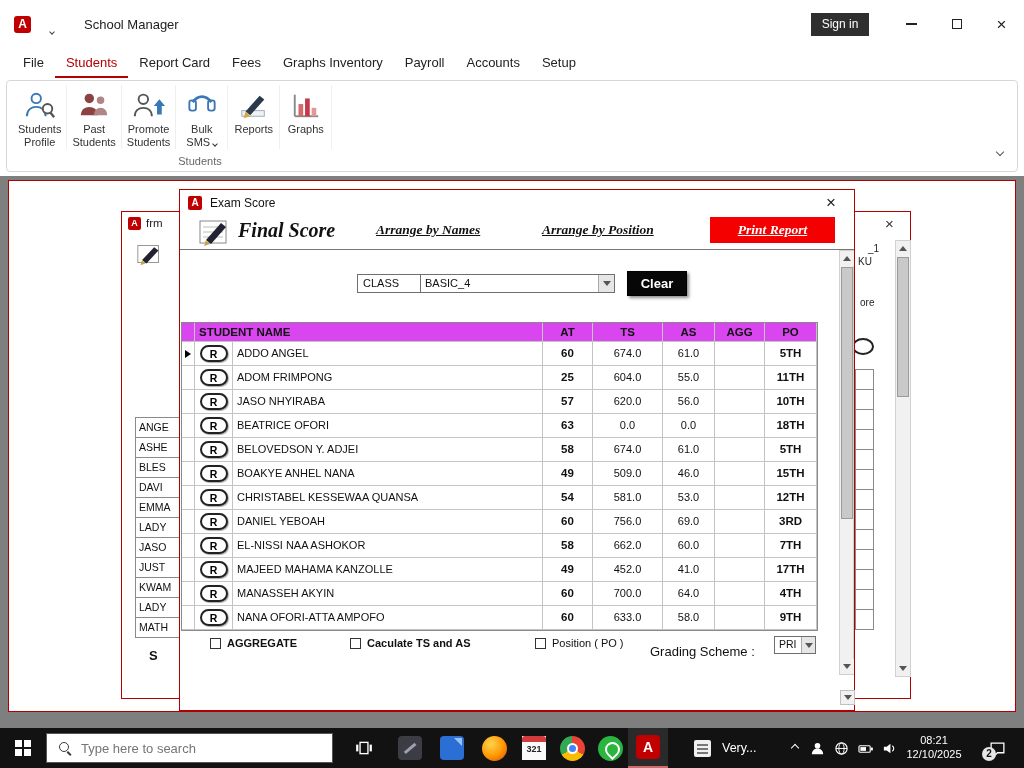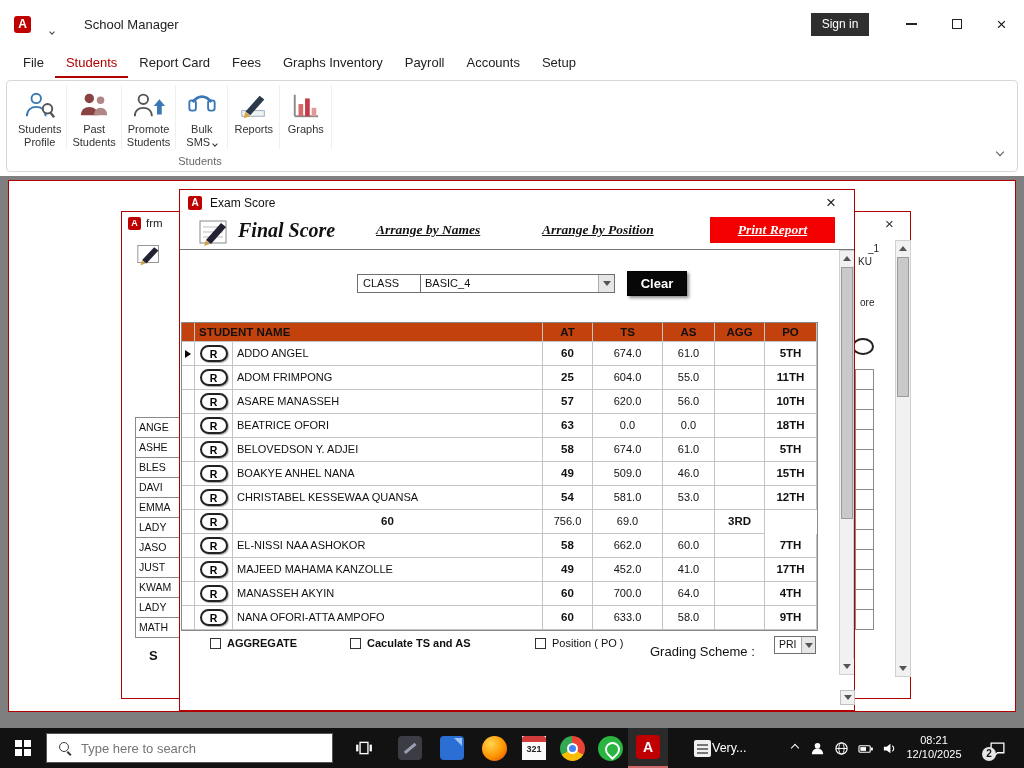--- a/index.html
+++ b/index.html
@@ -87,21 +87,21 @@
   .combo { position:absolute; background:#fff; border:1px solid #6f6f6f; cursor:pointer; }
   .combo .val { font-size:11px; padding-left:4px; line-height:17px; white-space:nowrap; overflow:hidden; }
   .combo .dd { position:absolute; right:0; top:0; bottom:0; width:16px; background:#e6e6e6; border-left:1px solid #aaa;
                display:flex; align-items:center; justify-content:center; }
   .class-combo { left:240px; top:84px; width:195px; height:19px; }
   .clear-btn { position:absolute; left:447px; top:81px; width:60px; height:25px; background:#070707; color:#fff;
                border:1px solid #000; font-size:13px; font-weight:bold; cursor:pointer;
                box-shadow:2px 2px 3px rgba(0,0,0,0.45); font-family:"Liberation Sans", sans-serif; }
 
   .etable { position:absolute; left:1px; top:132px; width:637px; border:1px solid #8a8a8a; background:#fff; }
-  .thead { display:grid; grid-template-columns:13px 348px 50px 70px 52px 50px 52px; height:19px; background:#c2410c; }
+  .thead { display:grid; grid-template-columns:13px 348px 50px 70px 52px 50px 52px; height:19px; background:#d946ef; }
   .thead .tcell { font-size:11.5px; font-weight:bold; line-height:18px; text-align:center; }
   .thead .tcell.namehead { text-align:left; padding-left:4px; }
   .trow { display:grid; grid-template-columns:13px 38px 310px 50px 70px 52px 50px 52px; height:24px; background:#fff; }
   .tcell { border-right:1px solid #c4c4c4; border-bottom:1px solid #c4c4c4; overflow:hidden; white-space:nowrap; }
   .trow .tcell { font-size:11px; line-height:23px; }
   .trow .name { padding-left:4px; }
   .trow .num { text-align:center; }
   .trow .at, .trow .po { font-weight:bold; font-size:11.5px; }
   .rbtn { display:block; margin:3px auto 0 auto; width:28px; height:17px; background:#fff; border:2px solid #222;
           border-radius:9px; font-size:10.5px; font-weight:bold; line-height:12px; cursor:pointer;
@@ -146,21 +146,21 @@
   .calendar { width:24px; height:24px; background:#fafafa; border-radius:0; position:relative; }
   .calendar .cal-top { position:absolute; left:0; top:0; width:100%; height:6px; background:#d23b3b; border-radius:3px 3px 0 0; }
   .calendar .cal-num { position:absolute; left:0; top:8px; width:100%; text-align:center; font-size:9px; color:#222; font-weight:bold; }
   .chrome { width:25px; height:25px; border-radius:50%; position:relative;
             background:conic-gradient(#ea4335 0 120deg, #fbbc05 120deg 240deg, #34a853 240deg 360deg); }
   .chrome::after { content:""; position:absolute; inset:7px; border-radius:50%; background:#4285f4; border:2px solid #fff; }
   .whatsapp { width:25px; height:25px; border-radius:50%; background:#2ab540; position:relative; }
   .whatsapp::after { content:""; position:absolute; left:7px; top:6px; width:11px; height:11px;
                      border:2.5px solid #fff; border-radius:50% 50% 50% 0; transform:rotate(-45deg); }
   .red-a { background:#c00000; color:#fff; font-weight:bold; font-size:14px; text-align:center; line-height:24px; }
-  .tray-app { position:absolute; left:688px; top:0; height:40px; display:flex; align-items:center; gap:1px; padding:0 6px; cursor:pointer; }
+  .tray-app { position:absolute; left:688px; top:0; height:40px; display:flex; align-items:center; gap:11px; padding:0 6px; cursor:pointer; }
   .tray-app-icon { width:17px; height:17px; background:#f0f0f0; border-radius:2px; position:relative; }
   .tray-app-icon::after { content:""; position:absolute; left:3px; top:4px; width:11px; height:2px; background:#777;
                           box-shadow:0 4px 0 #777, 0 8px 0 #777; }
   .tray-app-label { color:#fff; font-size:12.5px; }
   .tray-chevron { position:absolute; left:784px; top:0; width:22px; height:40px; display:flex; align-items:center; justify-content:center; color:#fff; cursor:pointer; }
   .tray-ico { position:absolute; top:0; width:23px; height:40px; display:flex; align-items:center; justify-content:center; cursor:pointer; }
   .clock { position:absolute; left:902px; top:6px; width:64px; color:#fff; font-size:11px; line-height:13.5px; text-align:center; cursor:default; }
   .notif { position:absolute; left:976px; top:0; width:42px; height:40px; display:flex; align-items:center; justify-content:center; cursor:pointer; }
   .notif-badge { position:absolute; left:6px; bottom:7px; width:14px; height:14px; border-radius:50%; background:#e6e6e6;
                  color:#111; font-size:10px; font-weight:bold; text-align:center; line-height:14px; }
@@ -397,21 +397,21 @@
               <div class="tcell num ts">604.0</div>
               <div class="tcell num as">55.0</div>
               <div class="tcell num agg"></div>
               <div class="tcell num po">11TH</div>
             </div>
             <div class="trow">
               <div class="tcell sel"></div>
               <div class="tcell rb">
                 <button class="rbtn">R</button>
               </div>
-              <div class="tcell name">ASARE MANASSEH</div>
+              <div class="tcell name">JASO NHYIRABA</div>
               <div class="tcell num at">57</div>
               <div class="tcell num ts">620.0</div>
               <div class="tcell num as">56.0</div>
               <div class="tcell num agg"></div>
               <div class="tcell num po">10TH</div>
             </div>
             <div class="trow">
               <div class="tcell sel"></div>
               <div class="tcell rb">
                 <button class="rbtn">R</button>
@@ -457,20 +457,21 @@
               <div class="tcell num ts">581.0</div>
               <div class="tcell num as">53.0</div>
               <div class="tcell num agg"></div>
               <div class="tcell num po">12TH</div>
             </div>
             <div class="trow">
               <div class="tcell sel"></div>
               <div class="tcell rb">
                 <button class="rbtn">R</button>
               </div>
+              <div class="tcell name">DANIEL YEBOAH</div>
               <div class="tcell num at">60</div>
               <div class="tcell num ts">756.0</div>
               <div class="tcell num as">69.0</div>
               <div class="tcell num agg"></div>
               <div class="tcell num po">3RD</div>
             </div>
             <div class="trow">
               <div class="tcell sel"></div>
               <div class="tcell rb">
                 <button class="rbtn">R</button>

